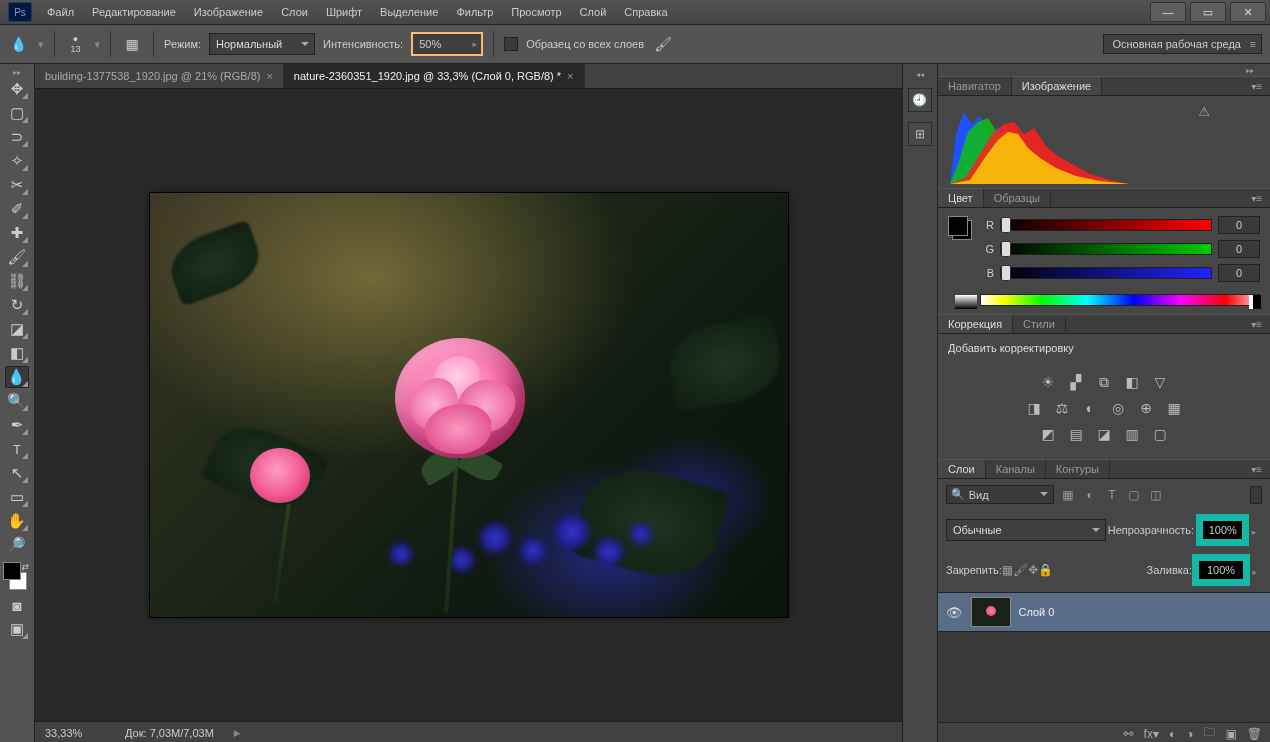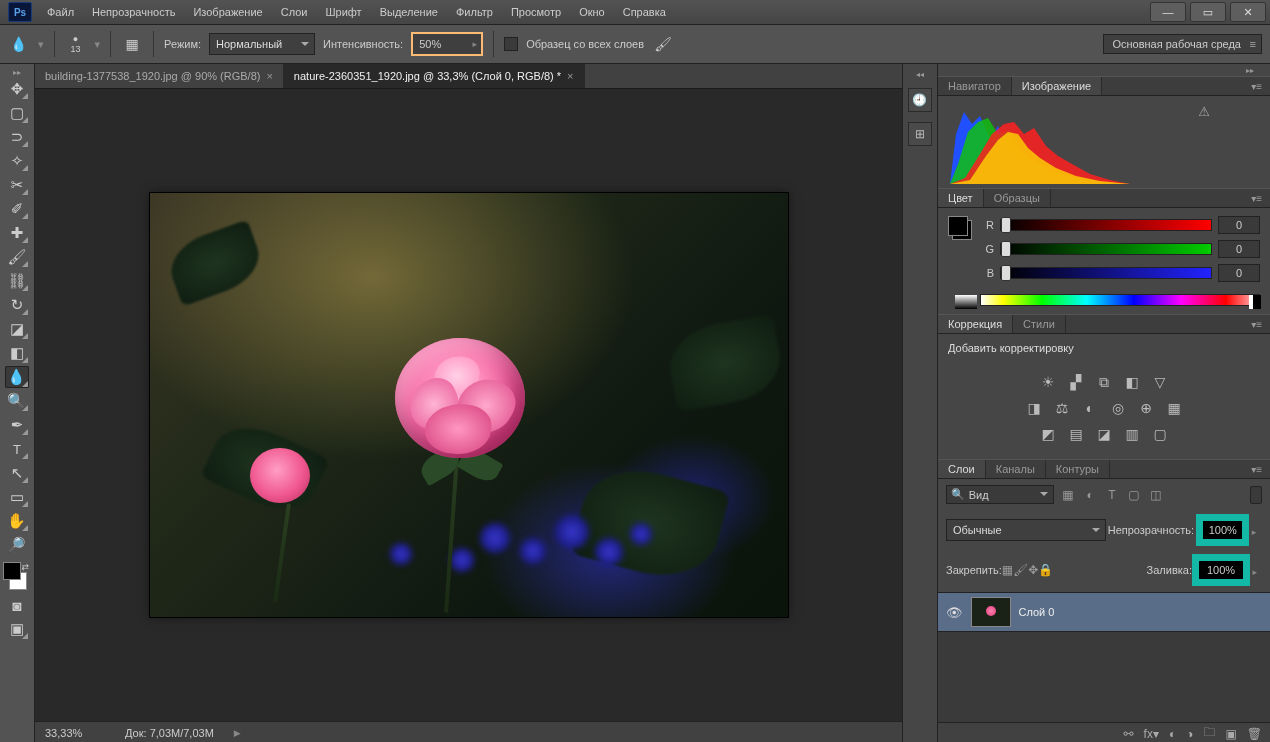--- a/index.html
+++ b/index.html
@@ -1,17 +1,17 @@
 <!DOCTYPE html>
 <html><head>
 <meta charset="utf-8">
 <style>
 html,body{margin:0;padding:0;width:1270px;height:742px;background:#444;font-family:"Segoe UI",Tahoma,sans-serif;font-size:11px;color:#ccc;overflow:hidden;user-select:none}
 .titlebar{height:24px;background:linear-gradient(#535353,#454545);display:flex;align-items:center;border-bottom:1px solid #222}
-.ps-icon{width:22px;height:18px;margin:0 6px 0 8px;background:#08163a;border:1px solid #1a3a7a;border-radius:2px;display:flex;align-items:center;justify-content:center;color:#5aa0e6;font-weight:bold;font-size:10px}
+.ps-icon{width:22px;height:18px;margin:0 6px 0 8px;background:#08163a;border:1px solid #1a3a7a;border-radius:2px;display:flex;align-items:center;justify-content:center;color:#5aa0e6;font-weight:normal;font-size:10px}
 .menu{display:flex;gap:0}
 .menu span{padding:4px 9px;cursor:default}
 .win-btns{margin-left:auto;display:flex}
 .win-btn{width:34px;height:18px;margin-right:4px;background:#5e5e5e;border:1px solid #333;border-radius:2px;display:flex;align-items:center;justify-content:center;color:#ddd;font-size:11px}
 .optbar{height:38px;background:#535353;border-bottom:1px solid #222;display:flex;align-items:center;padding:0 8px;gap:8px}
 .tool-ico{width:22px;height:22px;display:flex;align-items:center;justify-content:center;font-size:14px;color:#ccc}
 .sep{width:1px;height:26px;background:#333;margin:0 2px}
 .drop{background:#3f3f3f;border:1px solid #222;height:20px;display:flex;align-items:center;padding:0 18px 0 6px;position:relative;color:#ddd;font-size:11px}
 .drop::after{content:"";position:absolute;right:5px;top:8px;border:4px solid transparent;border-top-color:#aaa}
 .numbox{background:#3f3f3f;border:2px solid #fdba74;height:20px;width:44px;display:flex;align-items:center;padding:0 18px 0 6px;position:relative}
@@ -113,28 +113,28 @@
 
 .sz13{font-size:13px}
 </style>
 </head>
 <body>
 
 <div class="titlebar">
   <div class="ps-icon">Ps</div>
   <div class="menu">
     <span>Файл</span>
-    <span>Непрозрачность</span>
+    <span>Редактирование</span>
     <span>Изображение</span>
     <span>Слои</span>
     <span>Шрифт</span>
     <span>Выделение</span>
     <span>Фильтр</span>
     <span>Просмотр</span>
-    <span>Окно</span>
+    <span>Слой</span>
     <span>Справка</span>
   </div>
   <div class="win-btns">
     <div class="win-btn">—</div>
     <div class="win-btn">▭</div>
     <div class="win-btn">✕</div>
   </div>
 </div>
 
 <div class="optbar">
@@ -189,21 +189,21 @@
       <div class="bg"></div>
       <span class="sw">⇄</span>
     </div>
     <div class="tbtn">◙</div>
     <div class="tbtn">▣<span class="tri"></span></div>
   </div>
 
   <div class="center">
     <div class="tabstrip">
       <div class="tab">
-          <span>building-1377538_1920.jpg @ 90% (RGB/8)</span>
+          <span>building-1377538_1920.jpg @ 21% (RGB/8)</span>
           <span class="x">×</span>
         </div>
       <div class="tab active">
           <span>nature-2360351_1920.jpg @ 33,3% (Слой 0, RGB/8) *</span>
           <span class="x">×</span>
         </div>
     </div>
     <div class="canvas-area">
       <div class="canvas">
         <div class="rose-bg"></div>

